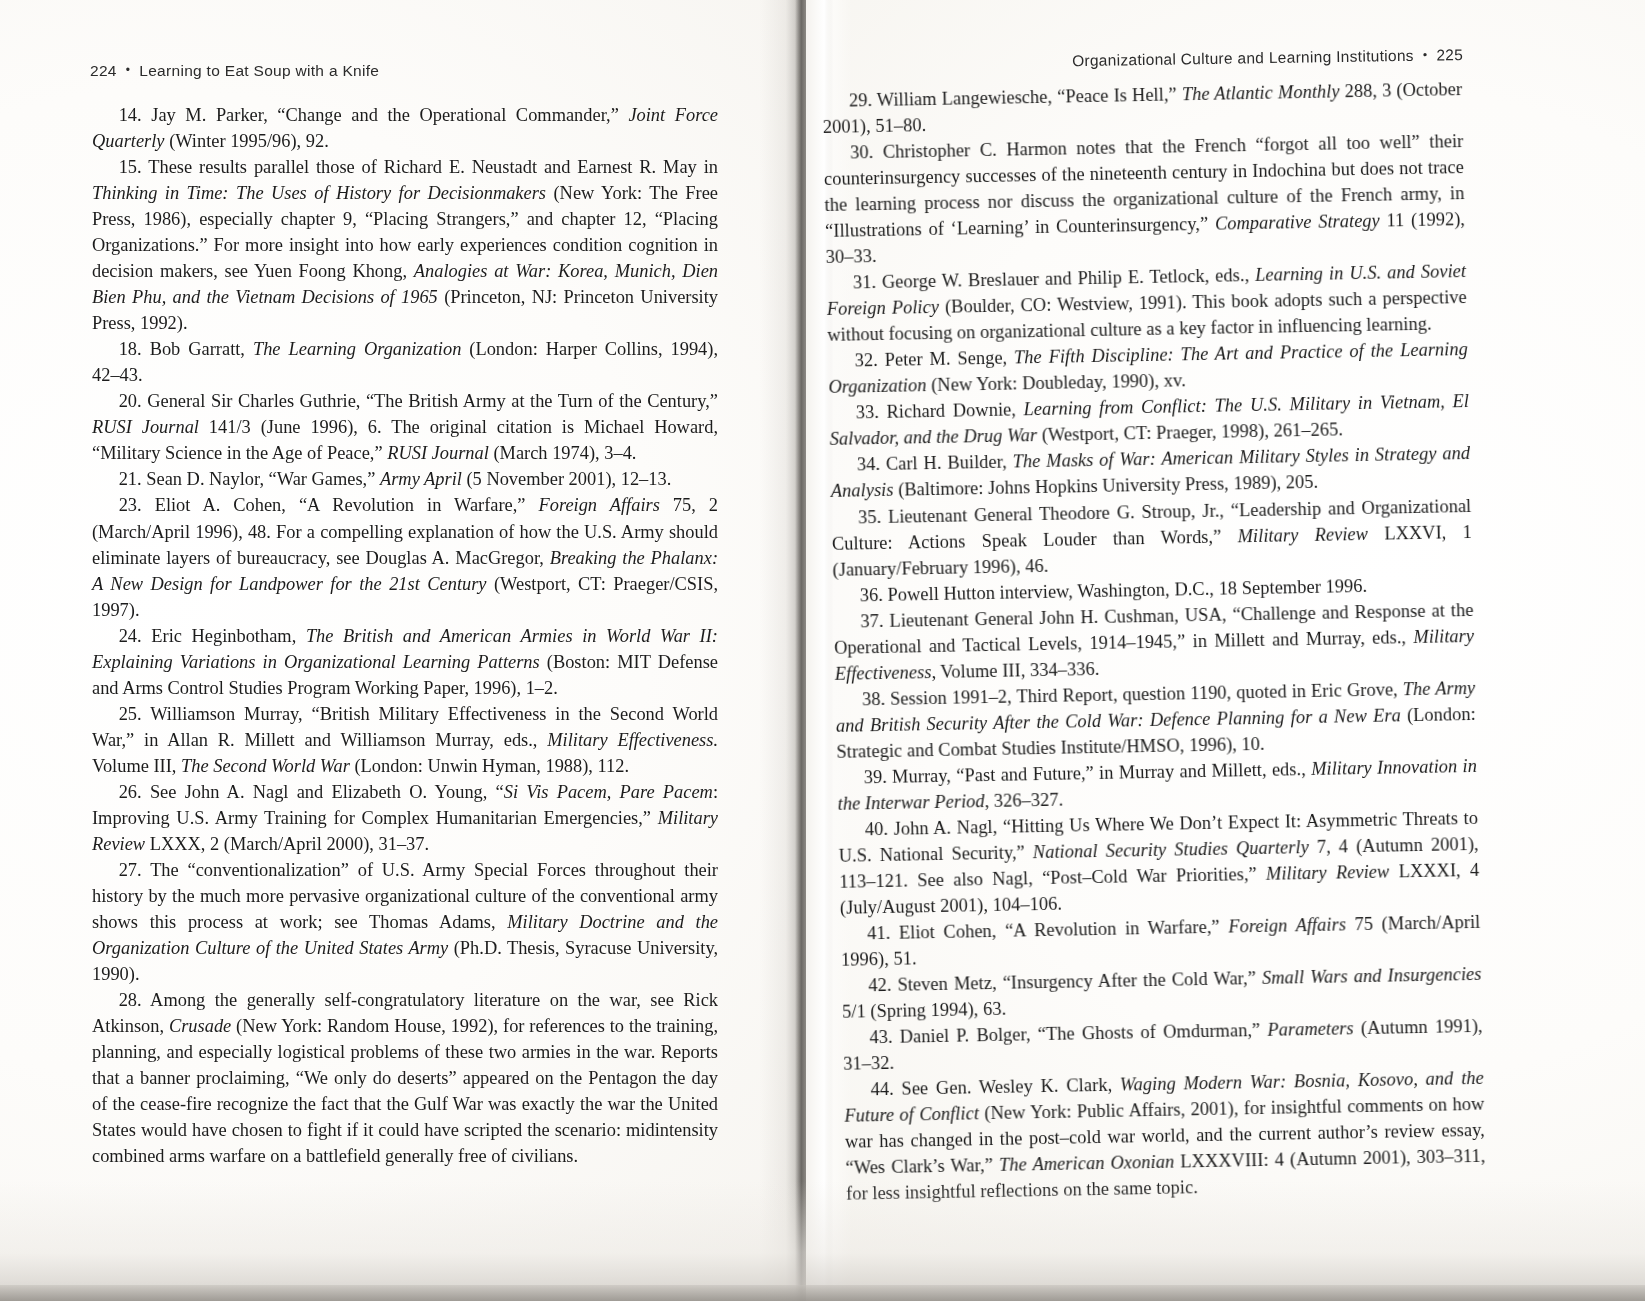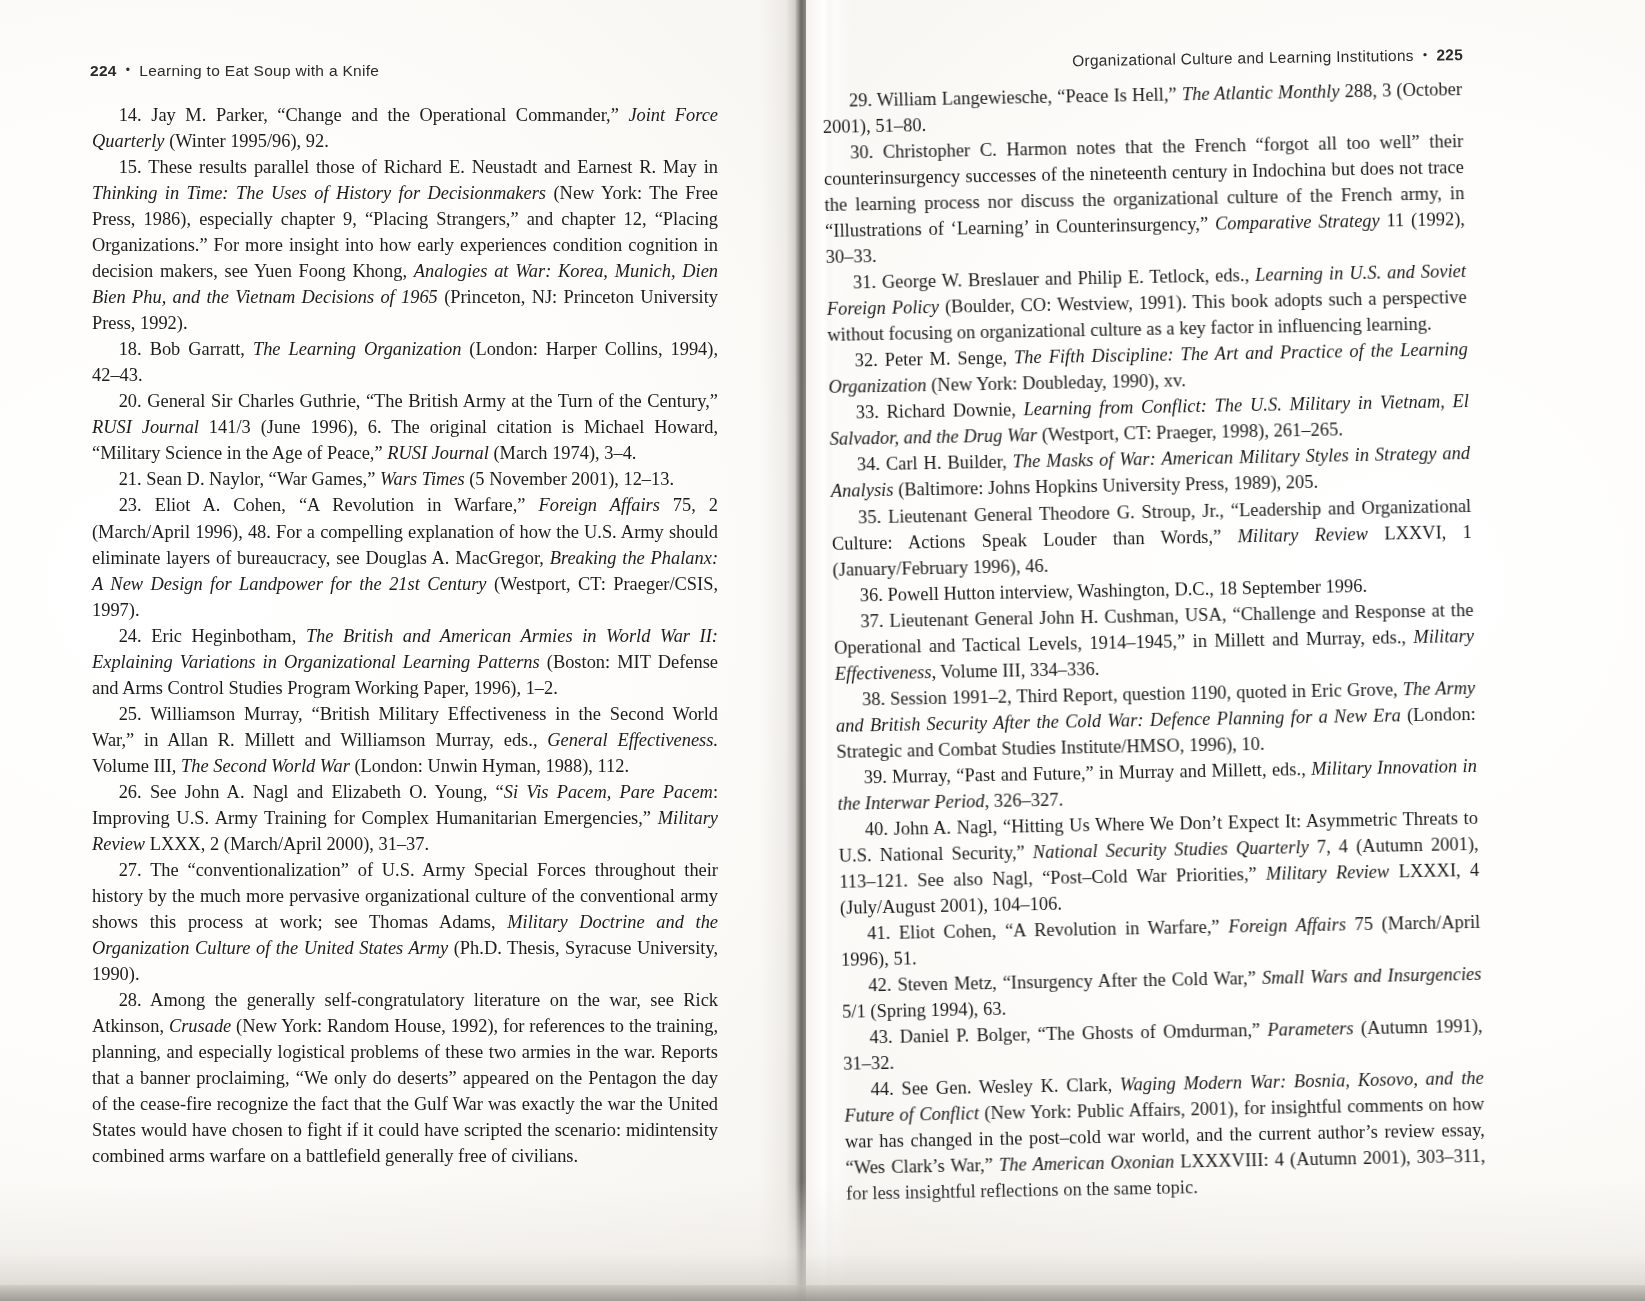--- a/index.html
+++ b/index.html
@@ -92,21 +92,21 @@
     letter-spacing: 0.3px;
     color: #2b2b2b;
     white-space: nowrap;
   }
   .runhead-left { left: 90px; top: 62px; }
   .runhead-right {
     right: 182px; top: 46px;
     transform: rotate(-0.9deg);
     transform-origin: right center;
   }
-  .runhead .folio { font-weight: 700; }
+  .runhead .folio { font-weight: 400; }
   .runhead .bullet { padding: 0 9px; font-size: 12px; vertical-align: 2px; }
 
   
   .notes {
     position: absolute;
     font-size: 18.4px;
     line-height: 1.415;
     text-align: justify;
     text-justify: inter-word;
     hyphens: none;
@@ -144,24 +144,24 @@
 
   <div class="runhead runhead-left">
     <span class="folio">224</span><span class="bullet">•</span><span>Learning to Eat Soup with a Knife</span>
   </div>
 
   <div class="notes notes-left">
     <p class="note">14. Jay M. Parker, “Change and the Operational Commander,” <i>Joint Force Quarterly</i> (Winter 1995/96), 92.</p>
     <p class="note">15. These results parallel those of Richard E. Neustadt and Earnest R. May in <i>Thinking in Time: The Uses of History for Decisionmakers</i> (New York: The Free Press, 1986), especially chapter 9, “Placing Strangers,” and chapter 12, “Placing Organizations.” For more insight into how early experiences condition cognition in decision makers, see Yuen Foong Khong, <i>Analogies at War: Korea, Munich, Dien Bien Phu, and the Vietnam Decisions of 1965</i> (Princeton, NJ: Princeton University Press, 1992).</p>
     <p class="note">18. Bob Garratt, <i>The Learning Organization</i> (London: Harper Collins, 1994), 42–43.</p>
     <p class="note">20. General Sir Charles Guthrie, “The British Army at the Turn of the Century,” <i>RUSI Journal</i> 141/3 (June 1996), 6. The original citation is Michael Howard, “Military Science in the Age of Peace,” <i>RUSI Journal</i> (March 1974), 3–4.</p>
-    <p class="note">21. Sean D. Naylor, “War Games,” <i>Wars Times</i> (5 November 2001), 12–13.</p>
+    <p class="note">21. Sean D. Naylor, “War Games,” <i>Army April</i> (5 November 2001), 12–13.</p>
     <p class="note">23. Eliot A. Cohen, “A Revolution in Warfare,” <i>Foreign Affairs</i> 75, 2 (March/April 1996), 48. For a compelling explanation of how the U.S. Army should eliminate layers of bureaucracy, see Douglas A. MacGregor, <i>Breaking the Phalanx: A New Design for Landpower for the 21st Century</i> (Westport, CT: Praeger/CSIS, 1997).</p>
     <p class="note">24. Eric Heginbotham, <i>The British and American Armies in World War II: Explaining Variations in Organizational Learning Patterns</i> (Boston: MIT Defense and Arms Control Studies Program Working Paper, 1996), 1–2.</p>
-    <p class="note">25. Williamson Murray, “British Military Effectiveness in the Second World War,” in Allan R. Millett and Williamson Murray, eds., <i>General Effectiveness.</i> Volume III, <i>The Second World War</i> (London: Unwin Hyman, 1988), 112.</p>
+    <p class="note">25. Williamson Murray, “British Military Effectiveness in the Second World War,” in Allan R. Millett and Williamson Murray, eds., <i>Military Effectiveness.</i> Volume III, <i>The Second World War</i> (London: Unwin Hyman, 1988), 112.</p>
     <p class="note">26. See John A. Nagl and Elizabeth O. Young, “<i>Si Vis Pacem, Pare Pacem</i>: Improving U.S. Army Training for Complex Humanitarian Emergencies,” <i>Military Review</i> LXXX, 2 (March/April 2000), 31–37.</p>
     <p class="note">27. The “conventionalization” of U.S. Army Special Forces throughout their history by the much more pervasive organizational culture of the conventional army shows this process at work; see Thomas Adams, <i>Military Doctrine and the Organization Culture of the United States Army</i> (Ph.D. Thesis, Syracuse University, 1990).</p>
     <p class="note">28. Among the generally self-congratulatory literature on the war, see Rick Atkinson, <i>Crusade</i> (New York: Random House, 1992), for references to the training, planning, and especially logistical problems of these two armies in the war. Reports that a banner proclaiming, “We only do deserts” appeared on the Pentagon the day of the cease-fire recognize the fact that the Gulf War was exactly the war the United States would have chosen to fight if it could have scripted the scenario: midintensity combined arms warfare on a battlefield generally free of civilians.</p>
   </div>
 
   <div class="gutter"></div>
   <div class="gutter-dark"></div>
   <div class="gutter-page-edge"></div>
 
   <div class="runhead runhead-right">

